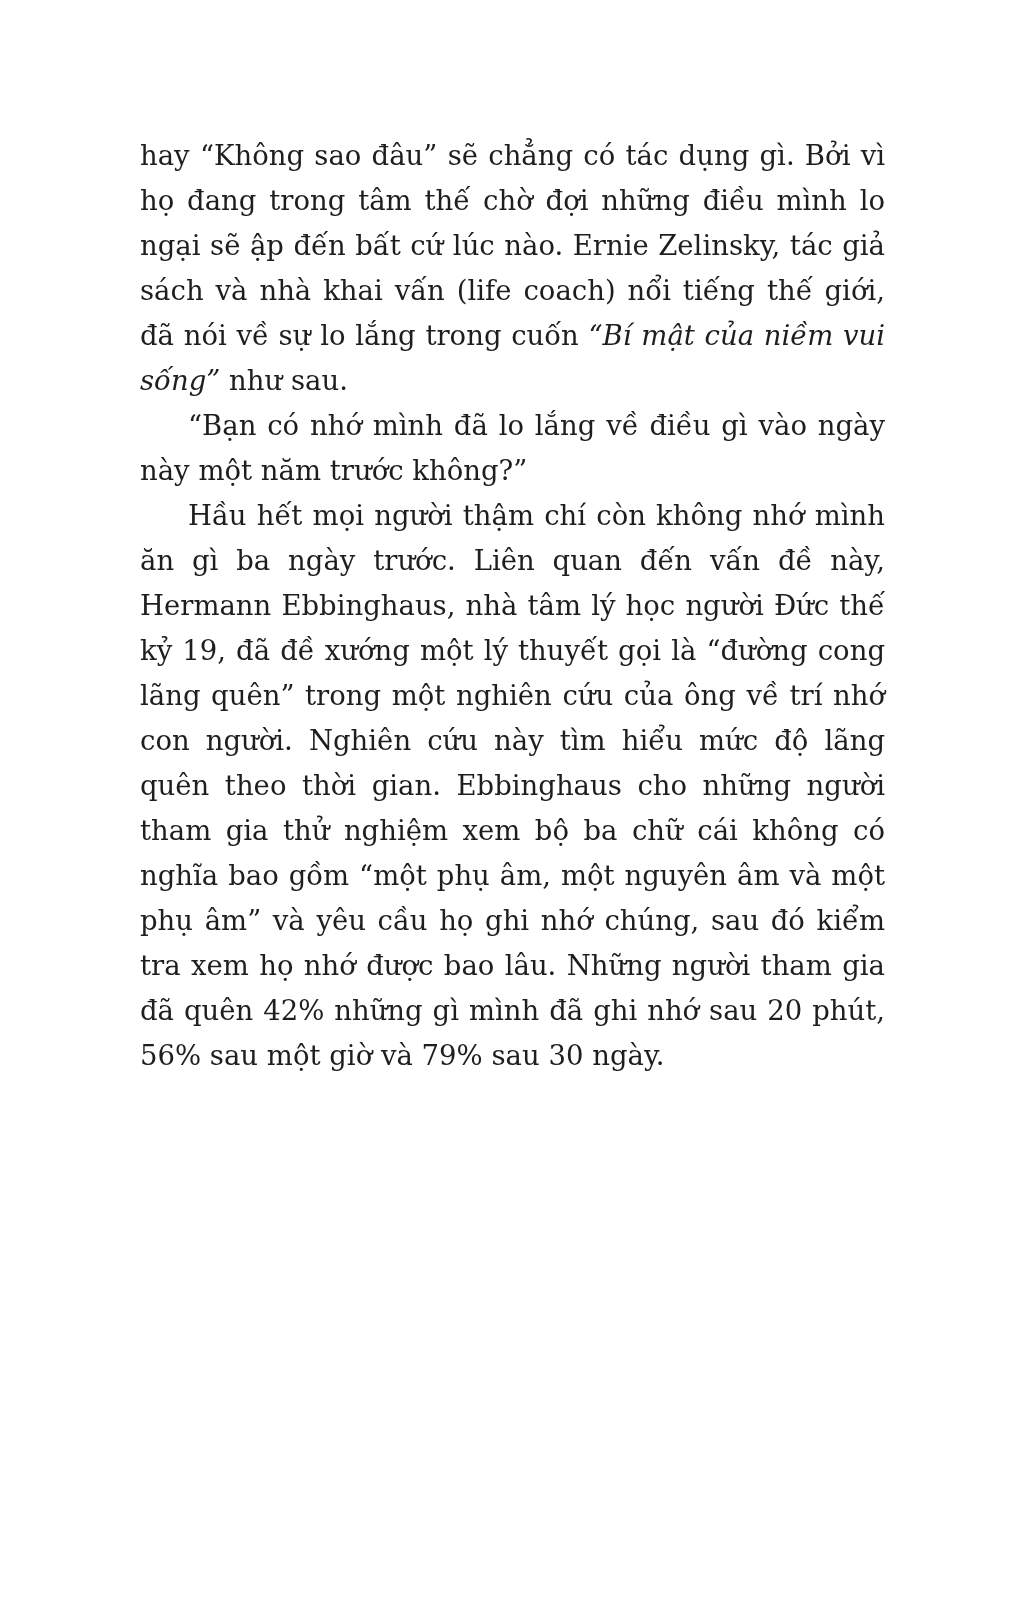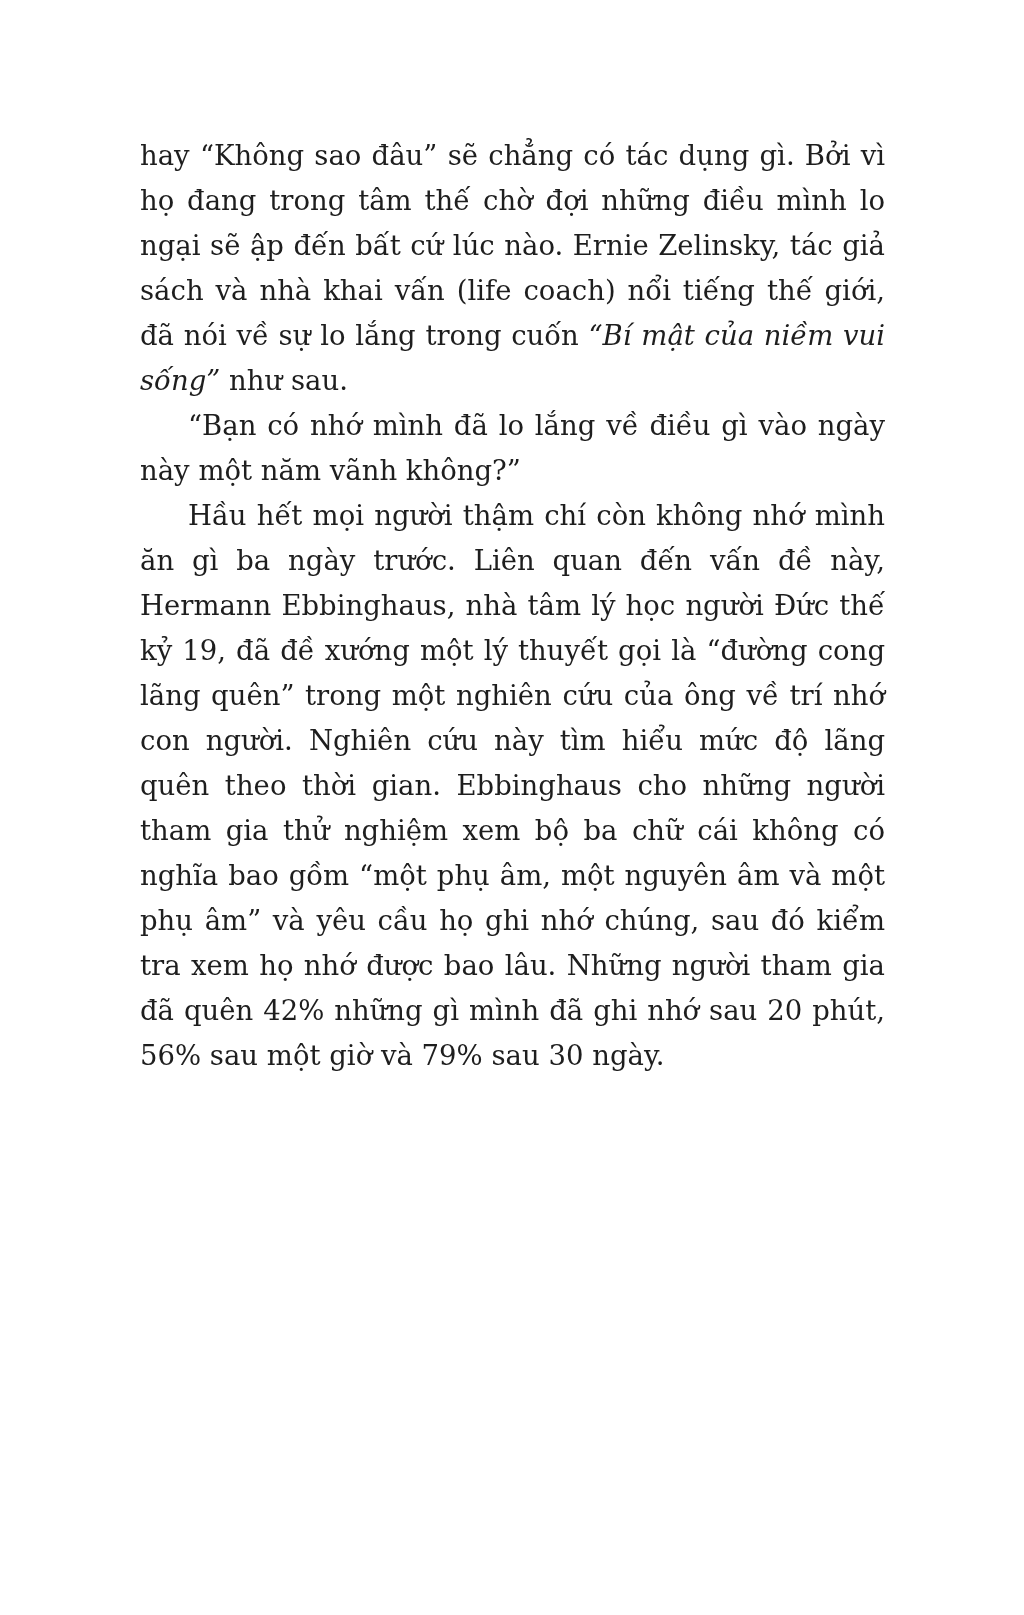--- a/index.html
+++ b/index.html
@@ -44,17 +44,17 @@
     line-height: 1;
     color: #1d4ed8;
   }
 </style>
 </head>
 <body>
 
 <div class="page">
   <div class="text-block">
       <p class="para"><span>hay “Không sao đâu” sẽ chẳng có tác dụng gì. Bởi vì họ đang trong tâm thế chờ đợi những điều mình lo ngại sẽ ập đến bất cứ lúc nào. Ernie Zelinsky, tác giả sách và nhà khai vấn (life coach) nổi tiếng thế giới, đã nói về sự lo lắng trong cuốn </span><em>“Bí mật của niềm vui sống”</em><span> như sau.</span></p>
-      <p class="para indent"><span>“Bạn có nhớ mình đã lo lắng về điều gì vào ngày này một năm vãnh không?”</span></p>
+      <p class="para indent"><span>“Bạn có nhớ mình đã lo lắng về điều gì vào ngày này một năm trước không?”</span></p>
       <p class="para indent"><span>Hầu hết mọi người thậm chí còn không nhớ mình ăn gì ba ngày trước. Liên quan đến vấn đề này, Hermann Ebbinghaus, nhà tâm lý học người Đức thế kỷ 19, đã đề xướng một lý thuyết gọi là “đường cong lãng quên” trong một nghiên cứu của ông về trí nhớ con người. Nghiên cứu này tìm hiểu mức độ lãng quên theo thời gian. Ebbinghaus cho những người tham gia thử nghiệm xem bộ ba chữ cái không có nghĩa bao gồm “một phụ âm, một nguyên âm và một phụ âm” và yêu cầu họ ghi nhớ chúng, sau đó kiểm tra xem họ nhớ được bao lâu. Những người tham gia đã quên 42% những gì mình đã ghi nhớ sau 20 phút, 56% sau một giờ và 79% sau 30 ngày.</span></p>
     </div>
   <div class="page-number">68</div>
 </div>
 
 </body></html>

